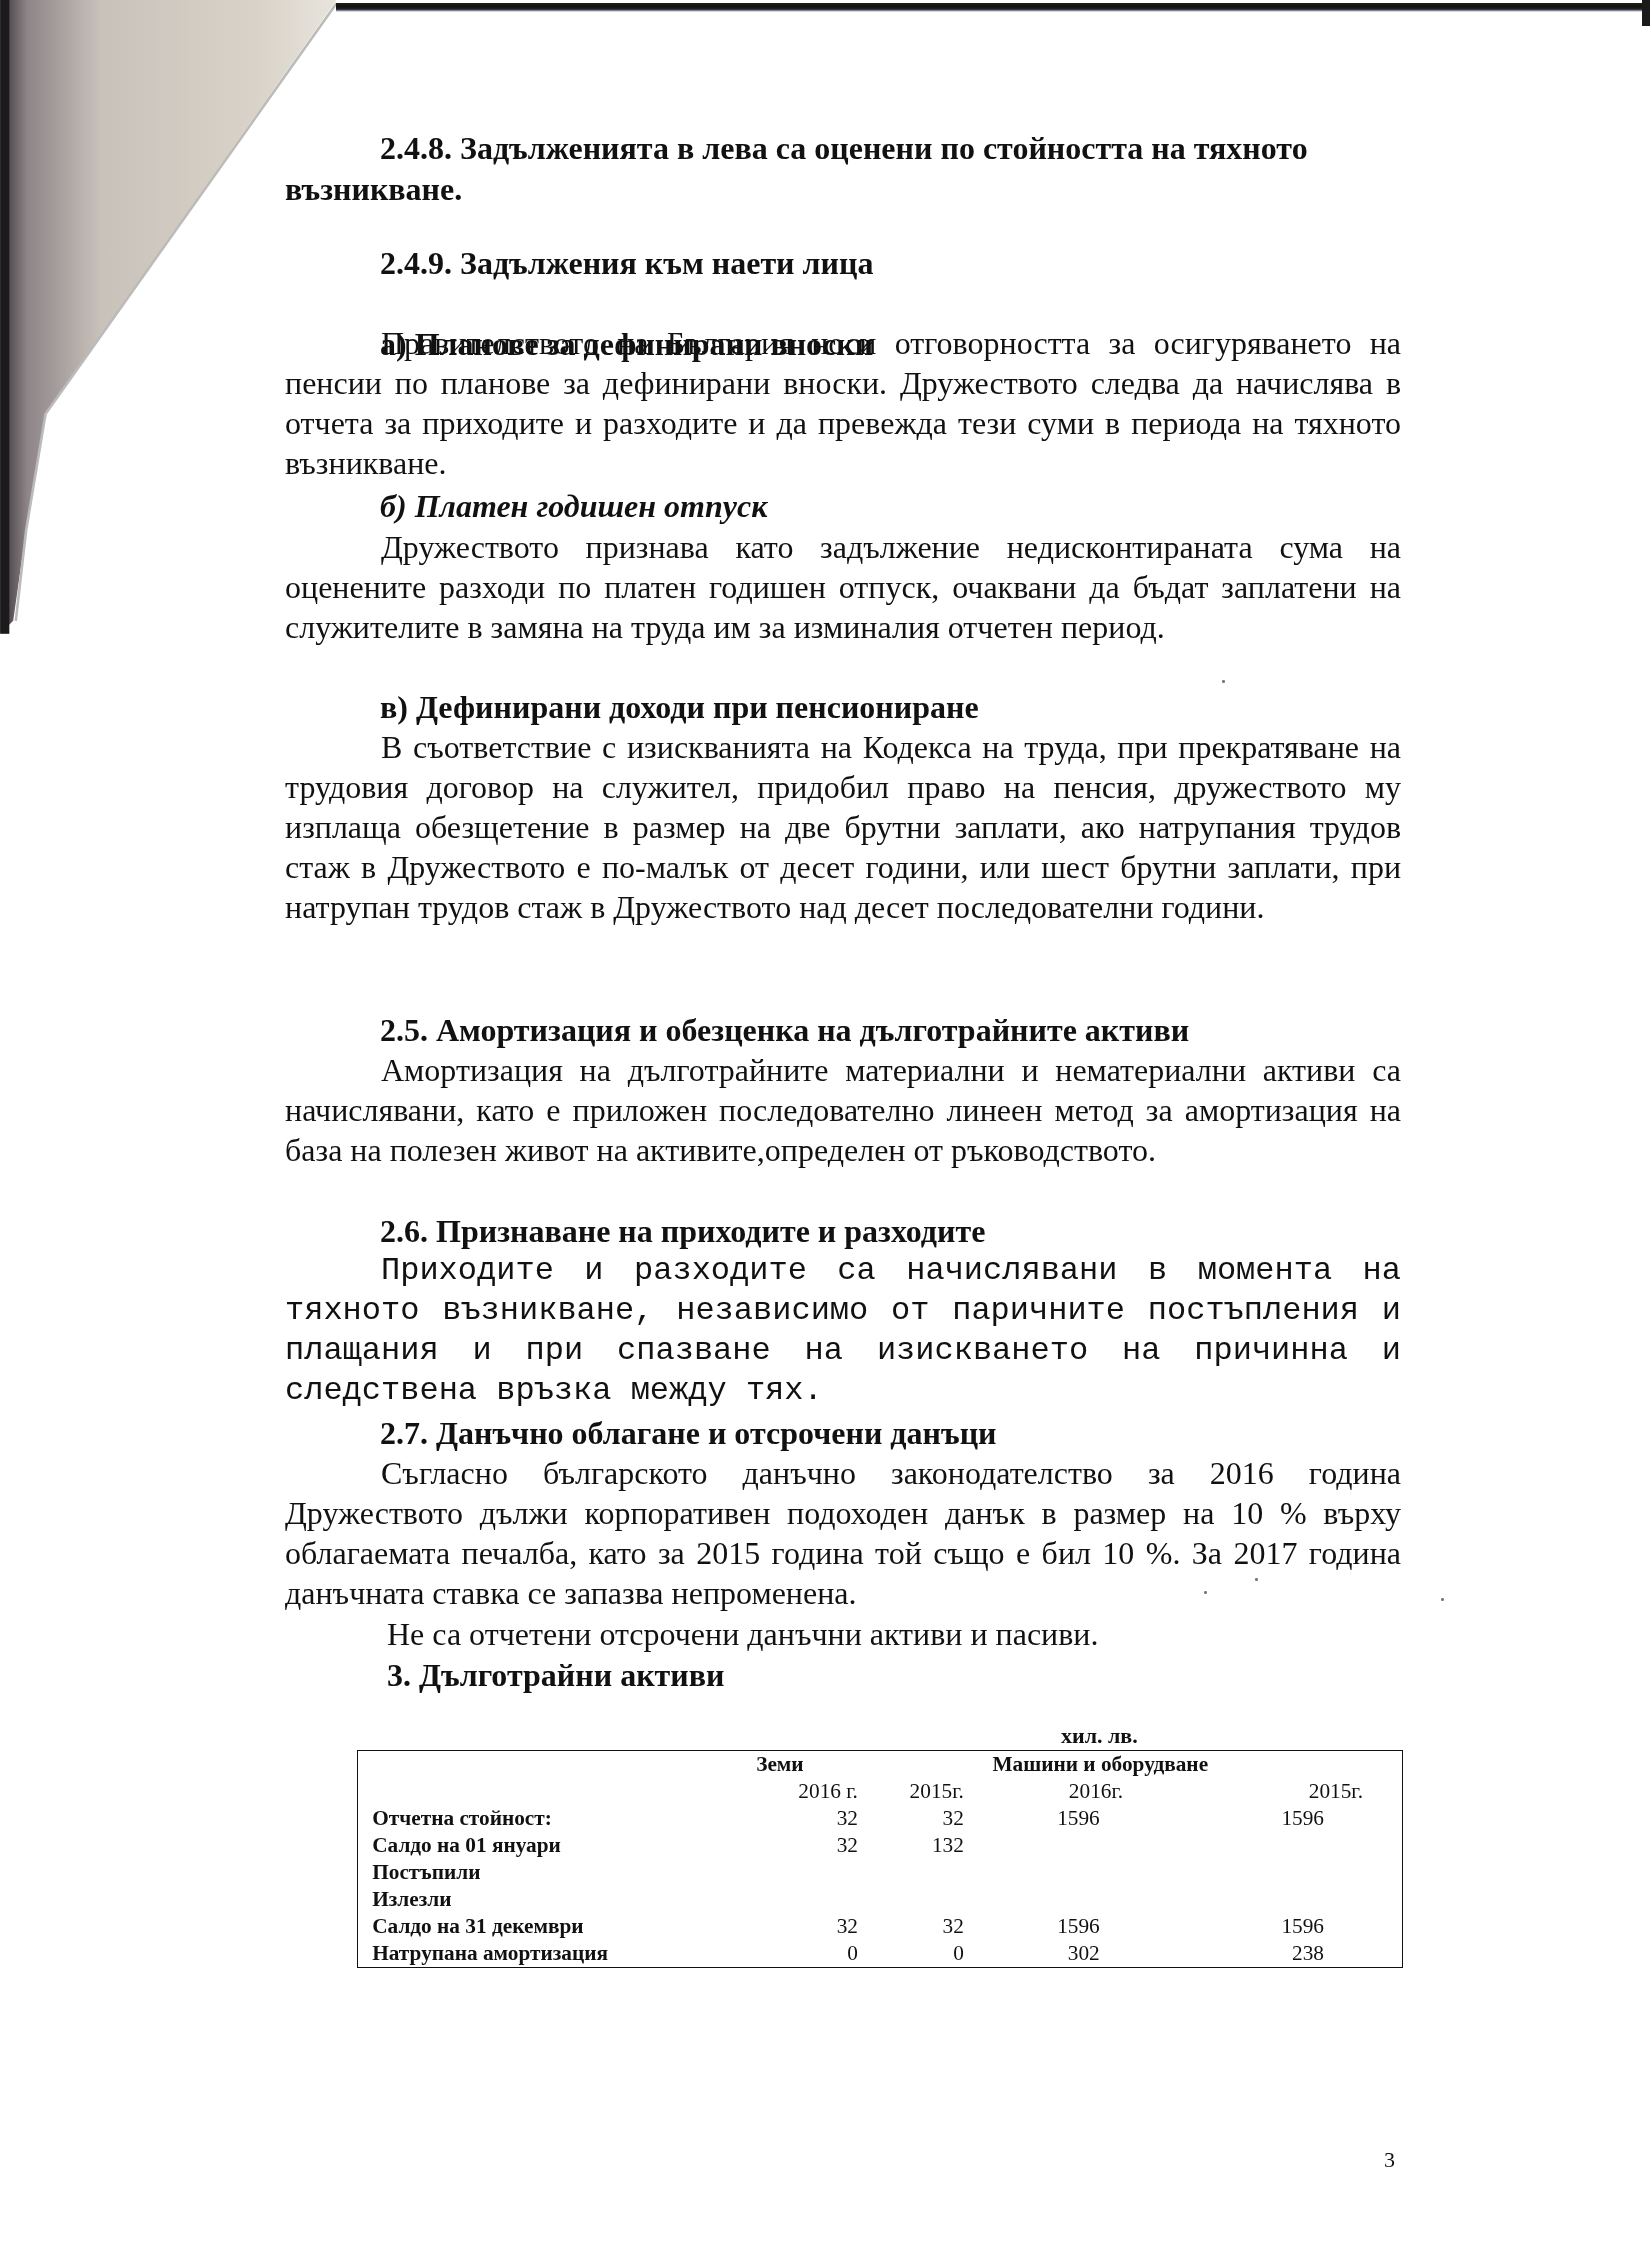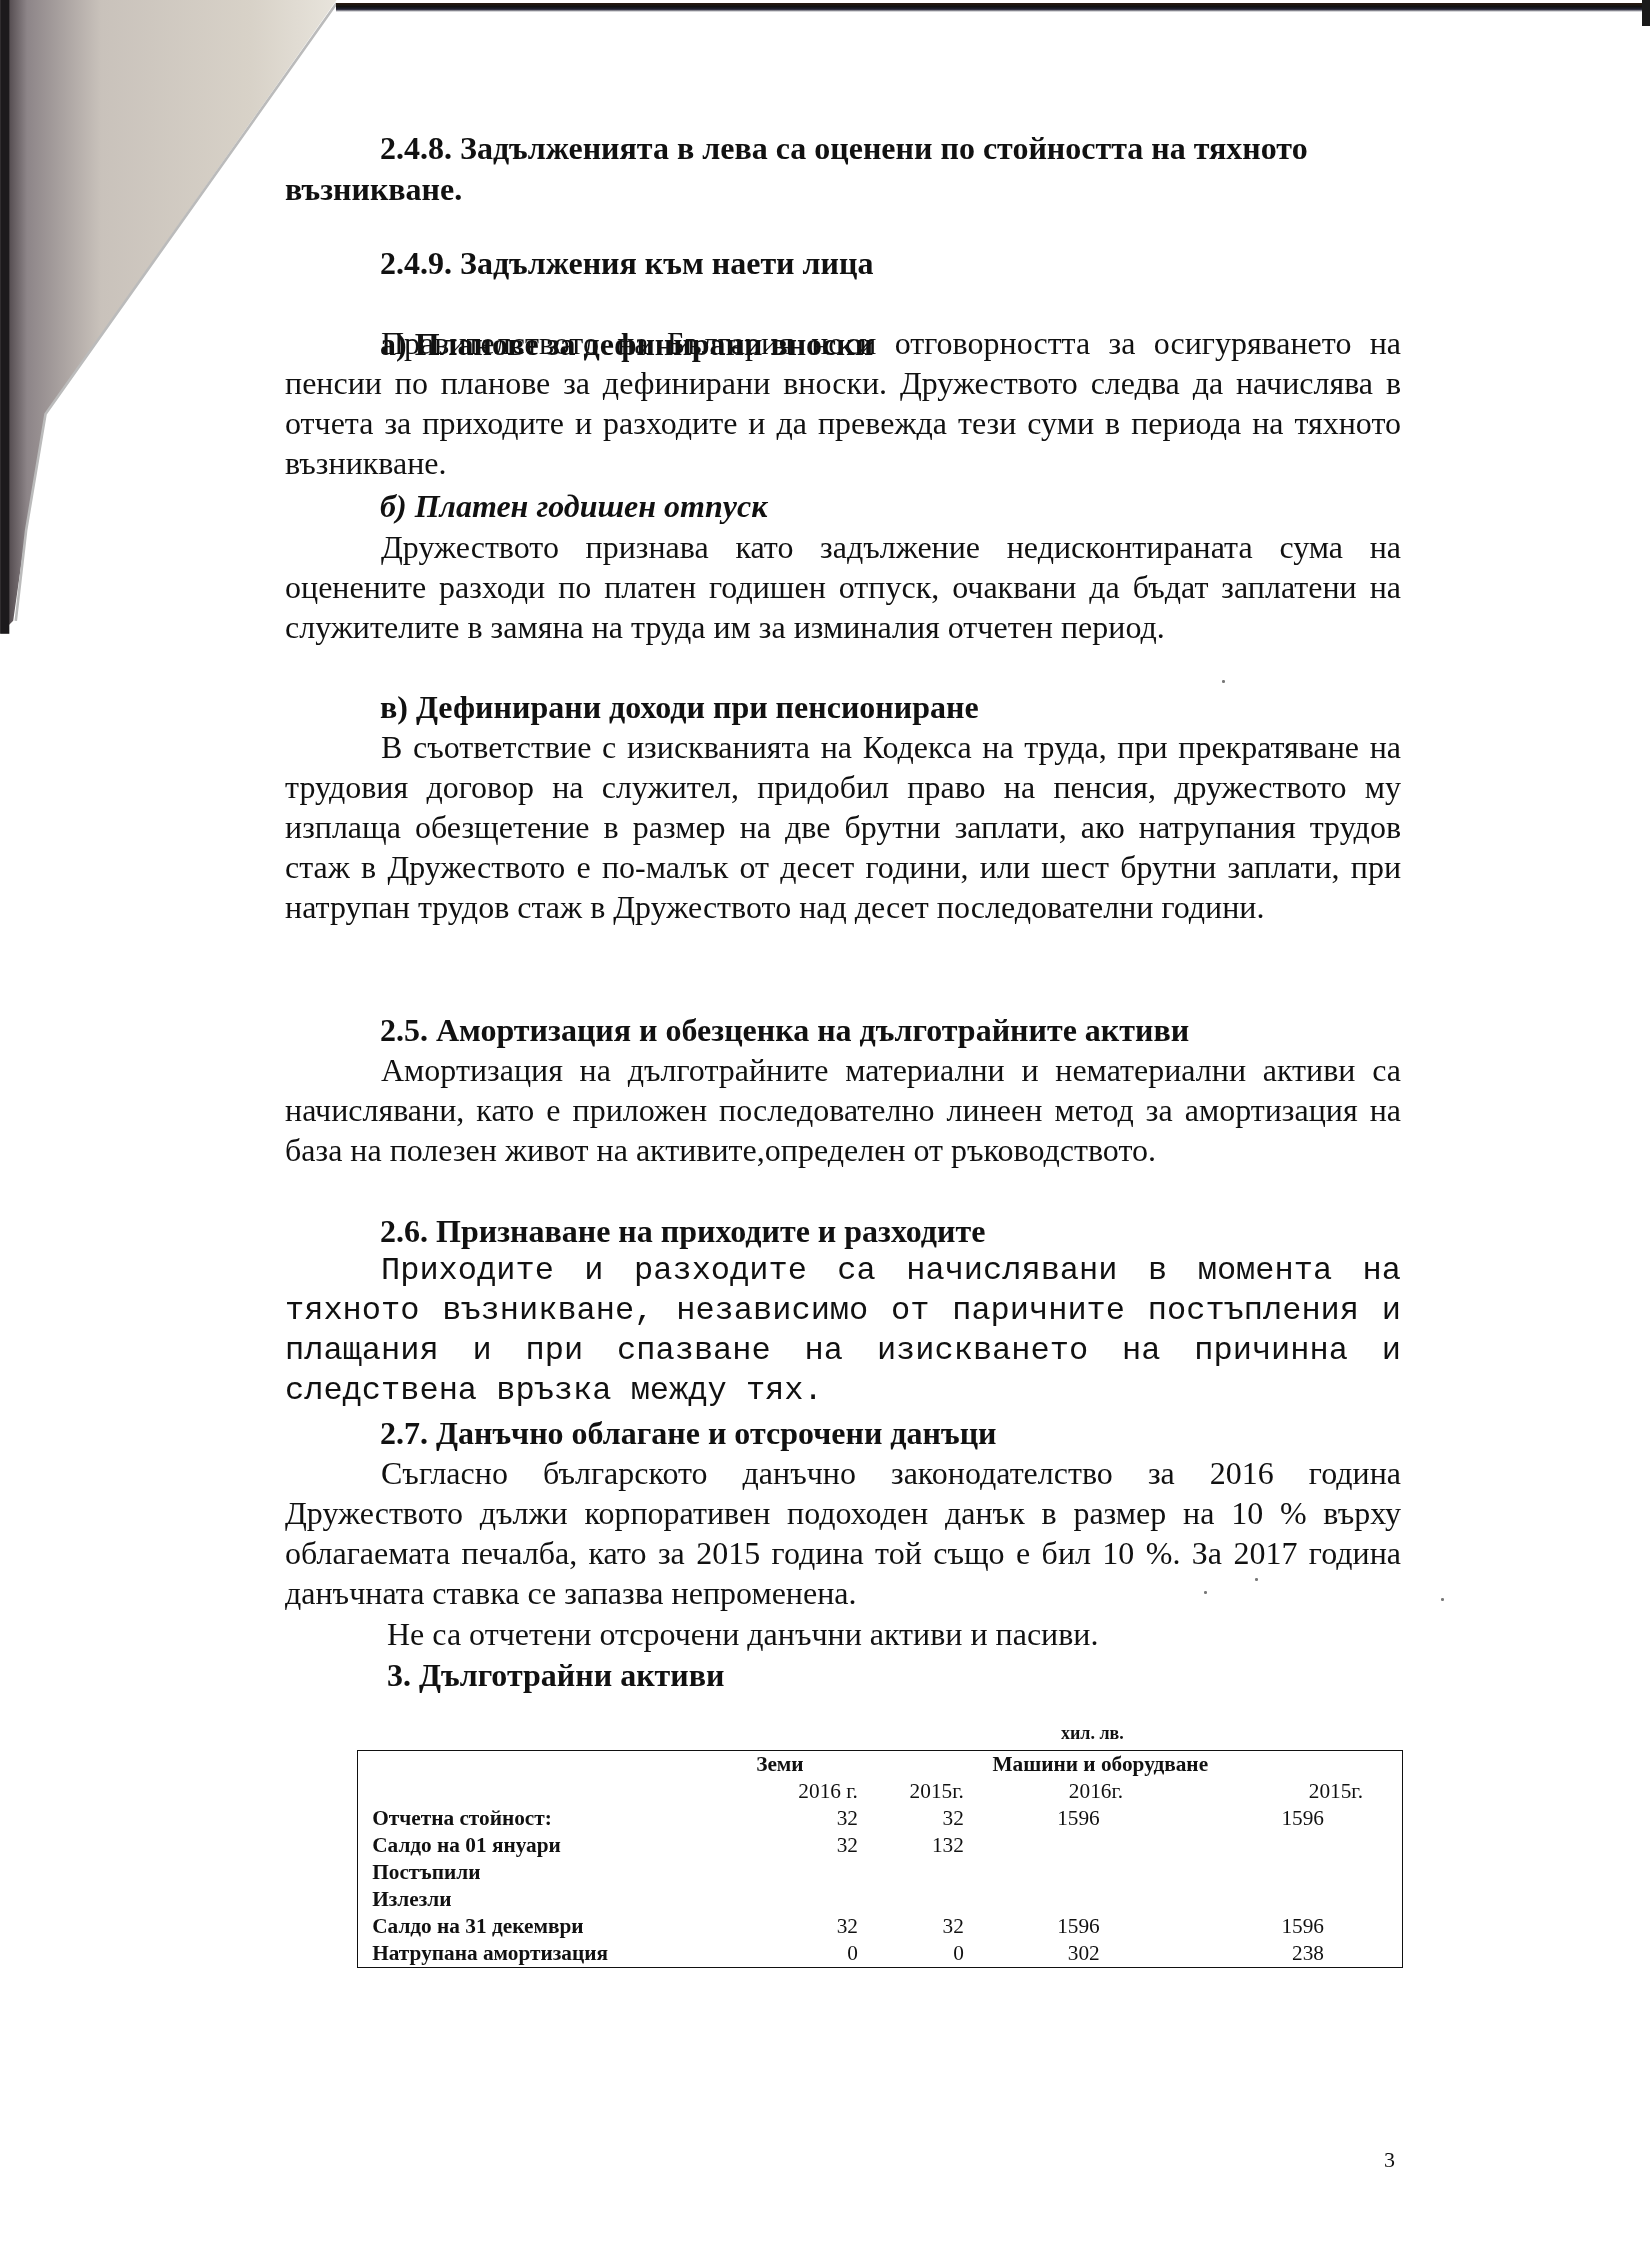--- a/index.html
+++ b/index.html
@@ -25,21 +25,21 @@
     position: absolute; left: 0; top: 0; width: 1651px; height: 2261px;
   }
   .p {
     position: absolute; font-size: 32px; line-height: 40px;
     text-align: justify; text-align-last: left;
   }
   .full { left: 285px; width: 1116px; }
   .indent { text-indent: 96px; }
   .h { position: absolute; font-size: 32px; line-height: 40px; font-weight: bold; }
   .hi { font-style: italic; }
-  .units { position: absolute; left: 1061px; top: 1723px; font-size: 18px; font-weight: bold; }
+  .units { position: absolute; left: 1061px; top: 1723px; font-size: 22px; font-weight: bold; }
   table.fa {
     position: absolute; left: 357px; top: 1750px; width: 1046px;
     border: 1.9px solid #111; border-collapse: collapse; font-size: 21.3px;
   }
   table.fa td { padding: 0 2.6px; line-height: 27px; height: 27px; vertical-align: top; }
   table.fa td.lbl { font-weight: bold; width: 362px; padding-left: 14.2px; }
   table.fa td.num { text-align: right; }
   table.fa .group { font-weight: bold; }
   .page-num { position: absolute; left: 1384px; top: 2147px; font-size: 22px; }
   .spec { position:absolute; width:2.6px; height:2.6px; background:#777; border-radius:50%; }

